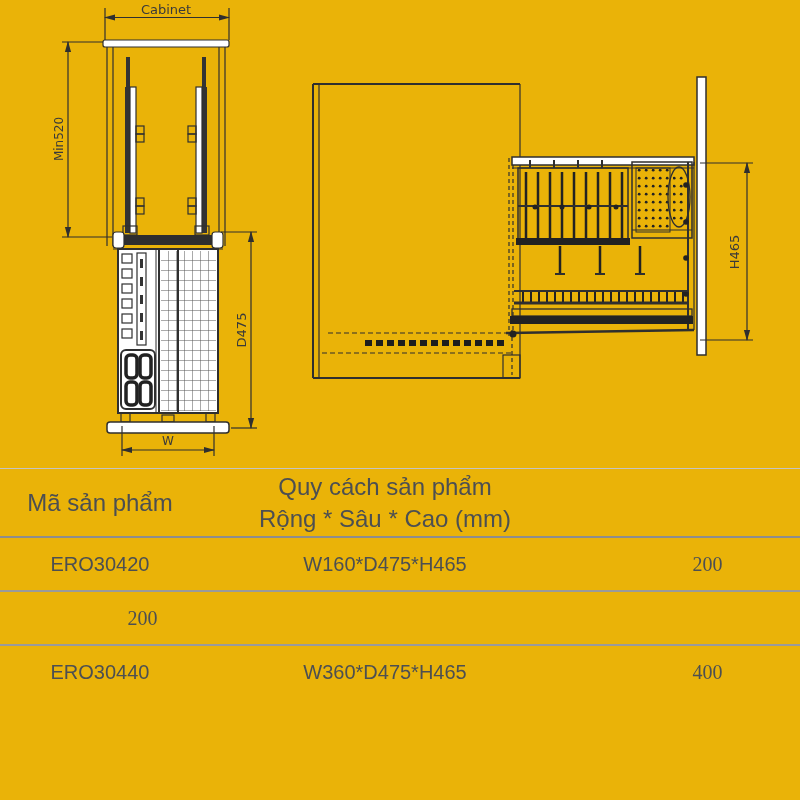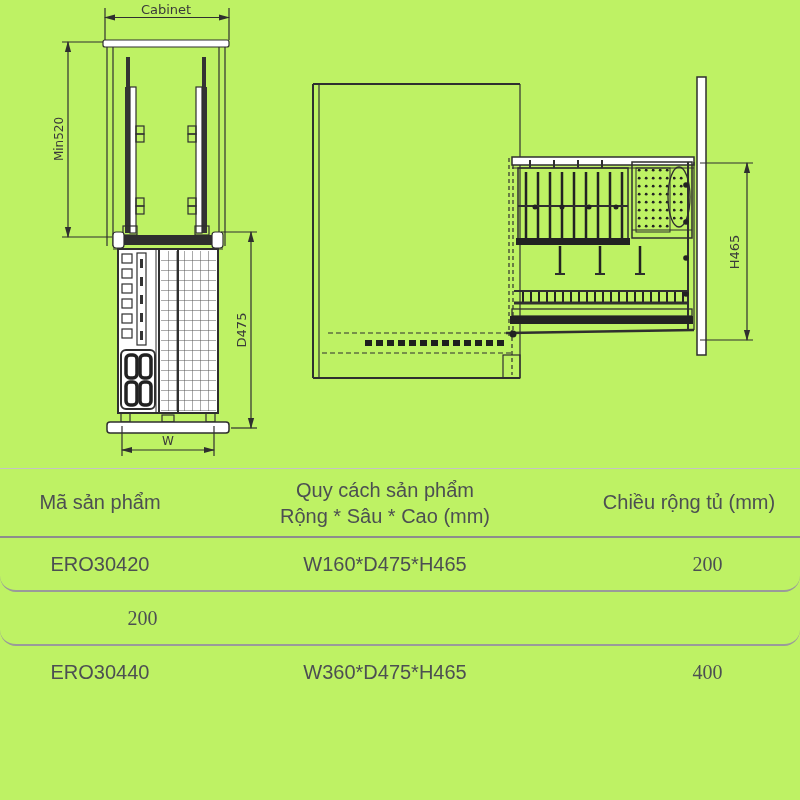--- a/index.html
+++ b/index.html
@@ -1,25 +1,25 @@
 <!DOCTYPE html>
 <html><head>
 <meta charset="utf-8">
 <style>
   html,body{margin:0;padding:0;background:#fff;}
-  .screen{position:relative;width:800px;height:800px;background:#bef264;overflow:hidden;
+  .screen{position:relative;width:800px;height:800px;background:#eab308;overflow:hidden;
           font-family:"Liberation Sans","DejaVu Sans",sans-serif;color:#4c4f52;}
   .diagrams{display:block;width:800px;height:468px;}
   svg text{font-family:"DejaVu Sans","Liberation Sans",sans-serif;fill:#3a3a3a;}
 
   .spec-table{width:800px;border-top:1px solid #c4c4c4;}
   .t-head{display:grid;grid-template-columns:220px 330px 250px;height:67px;
-          align-items:center;border-bottom:2px solid #8d8d8d;font-size:20px;color:#4c4f52;}
+          align-items:center;border-bottom:2px solid #8d8d8d;font-size:24px;color:#4c4f52;}
   .t-row{display:grid;grid-template-columns:220px 330px 250px;height:52px;
-         align-items:center;border-bottom:2px solid #9a9a9a;font-size:20px;color:#4c4f52;border-radius:16px;}
+         align-items:center;border-bottom:2px solid #9a9a9a;font-size:20px;color:#4c4f52;}
   .t-row:last-child{border-bottom:none;}
   .cell{text-align:center;}
   .c1{padding-right:20px;}
   .c2{line-height:1.3;}
   .head-c3{padding-left:28px;}
   .row-c3{padding-left:65px;font-family:Liberation Serif, serif;}
 </style>
 </head>
 <body>
 
@@ -221,21 +221,20 @@
     </g>
   </svg>
 
   <div class="spec-table">
     <div class="t-head">
       <div class="cell c1">Mã sản phẩm</div>
       <div class="cell c2">
         <div>Quy cách sản phẩm</div>
         <div>Rộng * Sâu * Cao (mm)</div>
       </div>
-      <div class="cell head-c3">Chiều rộng tủ (mm)</div>
     </div>
 
     <div class="t-row">
       <div class="cell c1">ERO30420</div>
       <div class="cell">W160*D475*H465</div>
       <div class="cell row-c3">200</div>
     </div>
     <div class="t-row">
       <div class="cell row-c3">200</div>
     </div>

